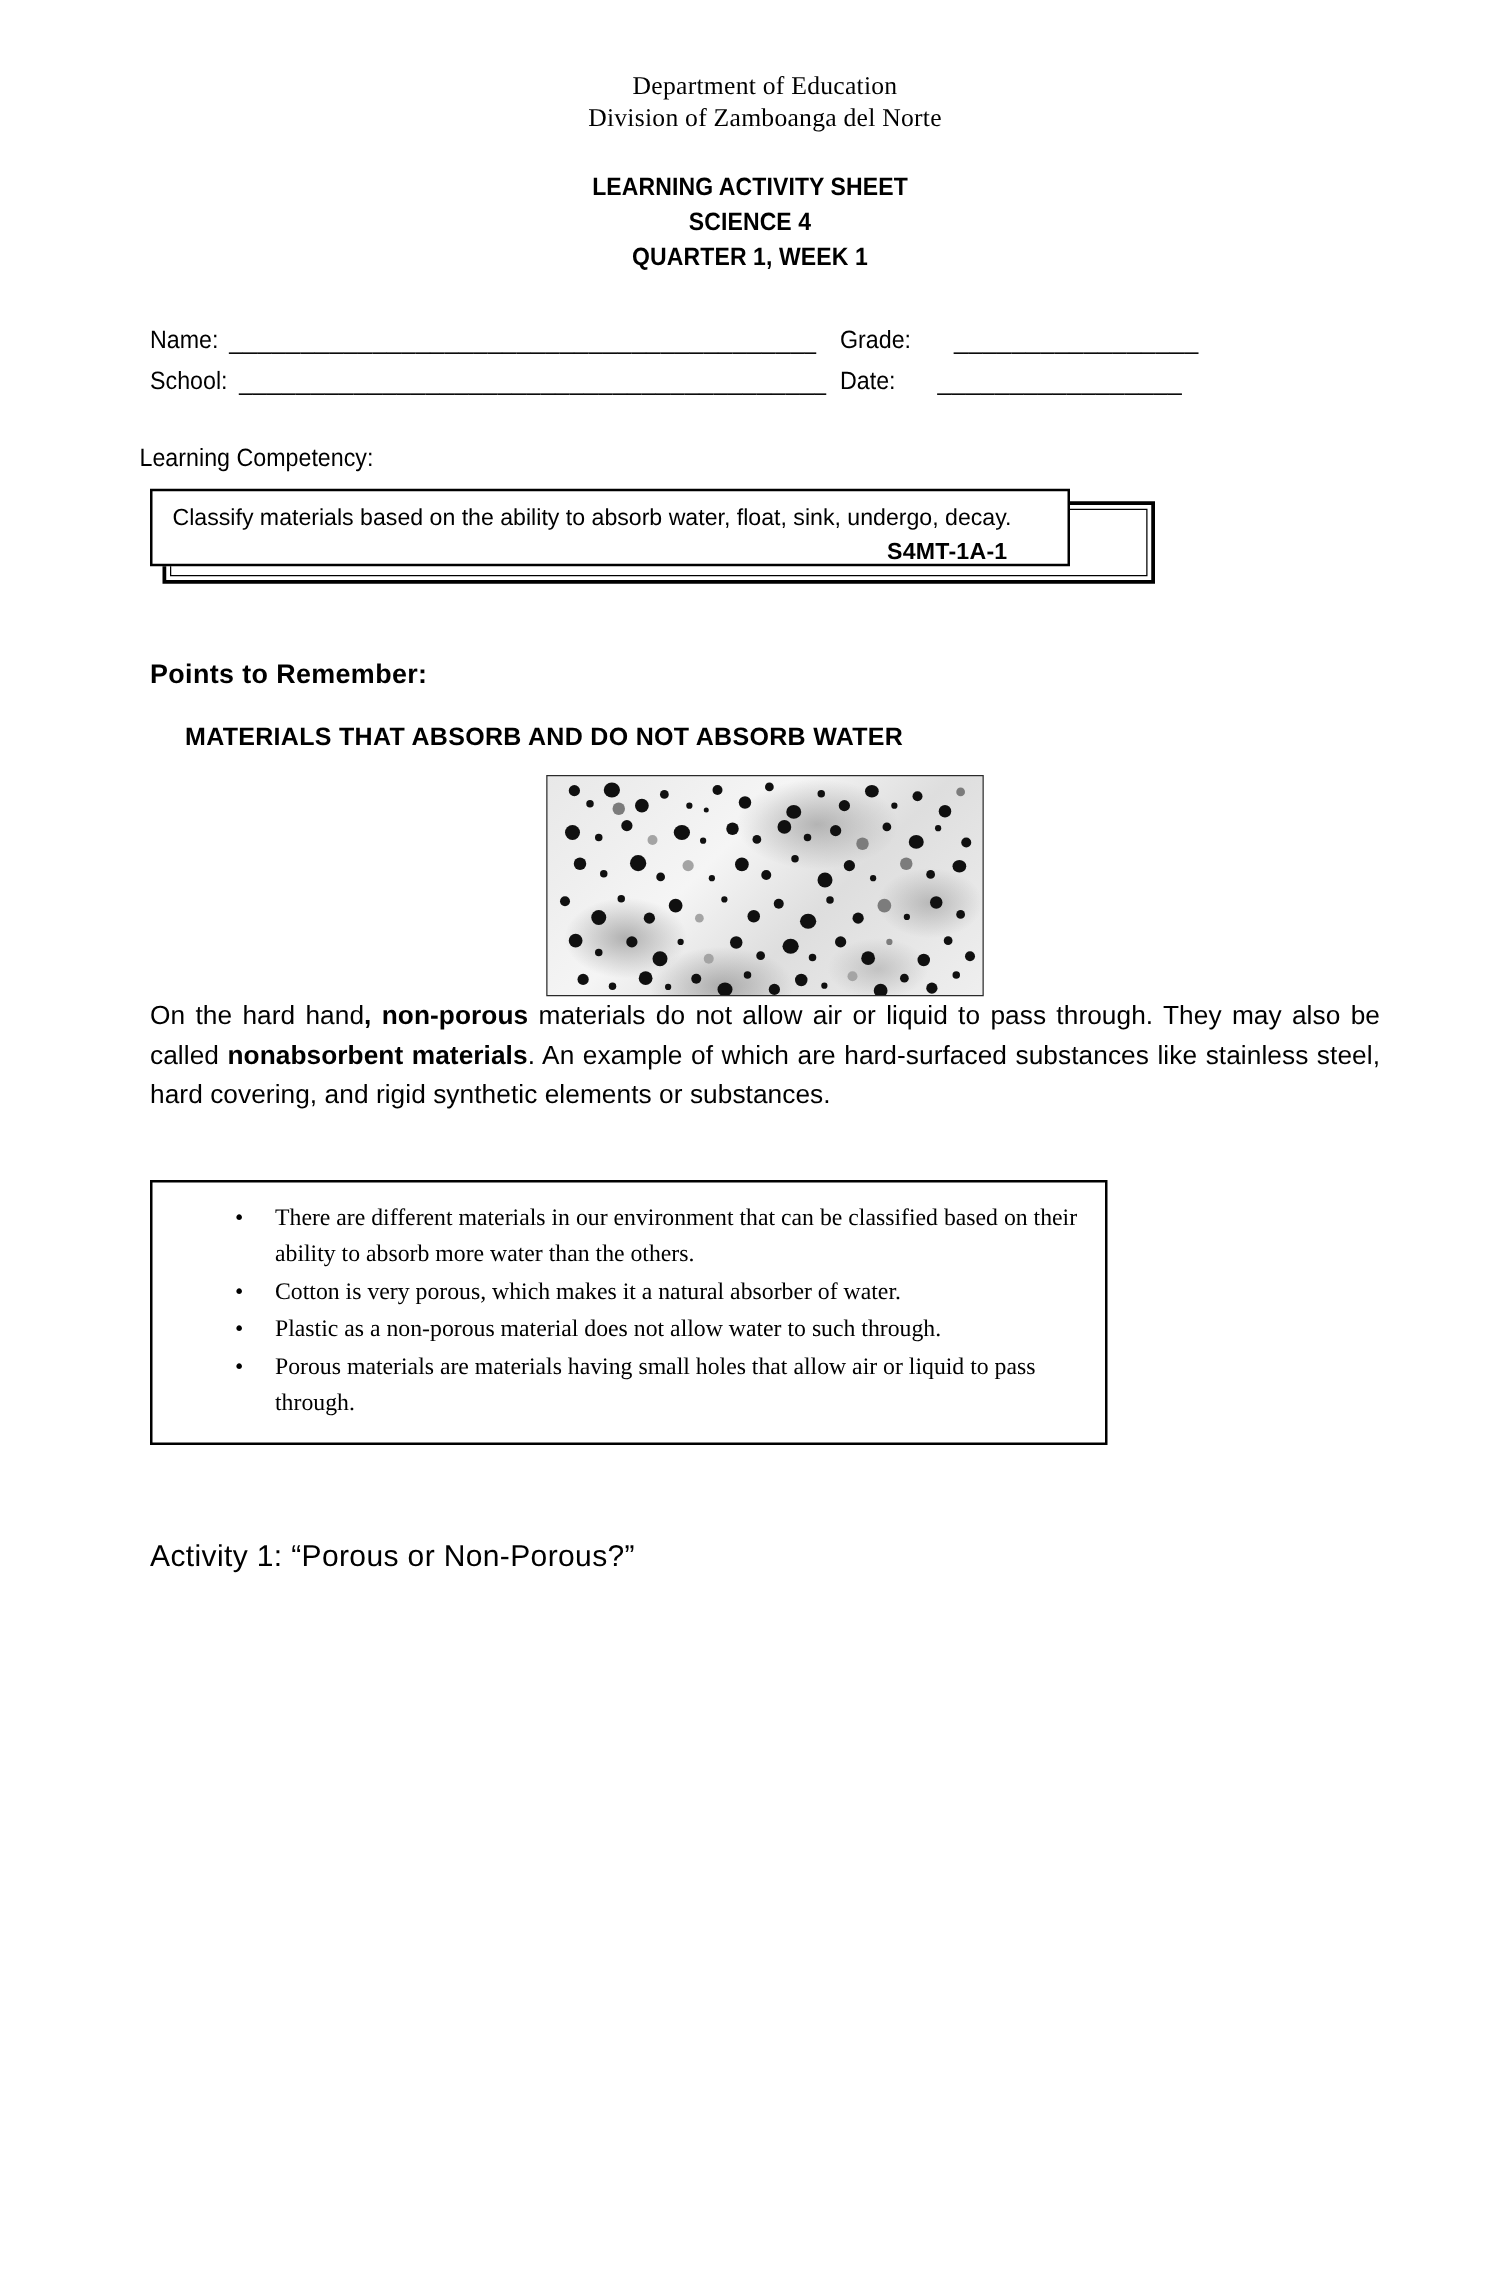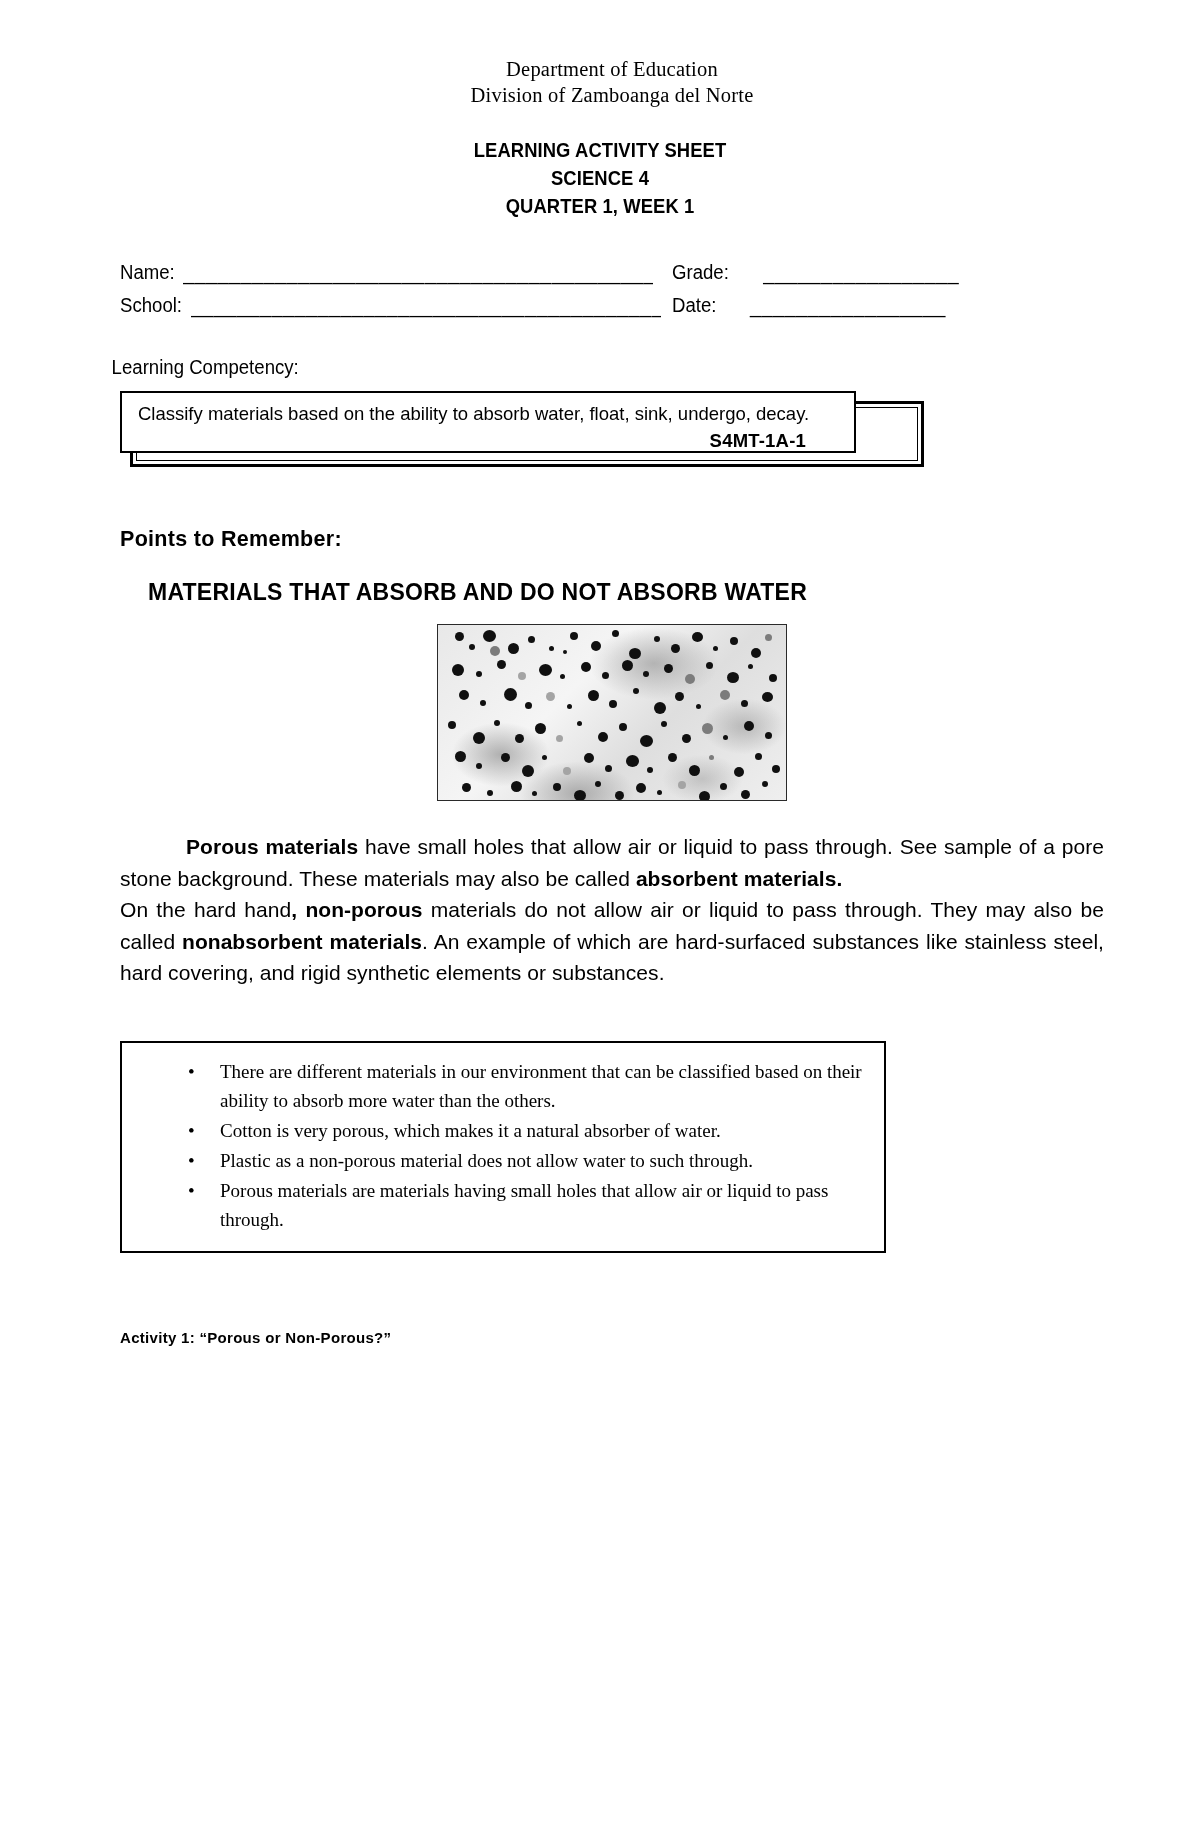--- a/index.html
+++ b/index.html
@@ -153,21 +153,21 @@
   .points-heading {
     margin-top: 62px;
     font-size: 21.5px;
     font-weight: 700;
     letter-spacing: 0.3px;
   }
 
   .section-heading {
     margin-top: 27px;
     margin-left: 28px;
-    font-size: 23px;
+    font-size: 20px;
     font-weight: 700;
     letter-spacing: 0.25px;
   }
 
   p.body {
     margin: 0;
     font-size: 21px;
     line-height: 31.5px;
     text-align: justify;
     letter-spacing: 0.05px;
@@ -230,22 +230,22 @@
     left: 0;
     top: 0;
     font-size: 19px;
     line-height: 29px;
   }
 
   
   .activity-heading {
     margin-top: 76px;
     padding-left: 120px;
-    font-size: 15px;
-    font-weight: 700;
+    font-size: 24px;
+    font-weight: 400;
     letter-spacing: 0.3px;
   }
 </style>
 </head>
 <body>
 
 <div class="page">
 
   <div class="doc-header">
     <div>Department of Education</div>
@@ -395,21 +395,20 @@
         <span class="speck" style="left:57%;top:90%;width:10px;height:10px;"></span>
         <span class="speck" style="left:63%;top:94%;width:5px;height:5px;"></span>
         <span class="speck soft" style="left:69%;top:89%;width:8px;height:8px;"></span>
         <span class="speck" style="left:75%;top:95%;width:11px;height:11px;"></span>
         <span class="speck" style="left:81%;top:90%;width:7px;height:7px;"></span>
         <span class="speck" style="left:87%;top:94%;width:9px;height:9px;"></span>
         <span class="speck" style="left:93%;top:89%;width:6px;height:6px;"></span>
       </div>
     </div>
 
-    <p class="body first"><b>Porous materials</b><span> have small holes that allow air or liquid to pass through. See sample of a pore stone background. These materials may also be called </span><b>absorbent materials.</b></p>
 
     <p class="body"><span> On the hard hand</span><b>, non-porous</b><span> materials do not allow air or liquid to pass through.  They may also be called </span><b>nonabsorbent materials</b><span>. An example of which are hard-surfaced substances like stainless steel, hard covering, and rigid synthetic elements or substances.</span></p>
 
   </div>
 
   <div class="kp-box">
     <ul>
       <li><span class="dot">•</span><span>There are different materials in our environment that can be classified based on their ability to absorb more water than the others.</span></li>
       <li><span class="dot">•</span><span>Cotton is very porous, which makes it a natural absorber of water.</span></li>
       <li><span class="dot">•</span><span>Plastic as a non-porous material does not allow water to such through.</span></li>

